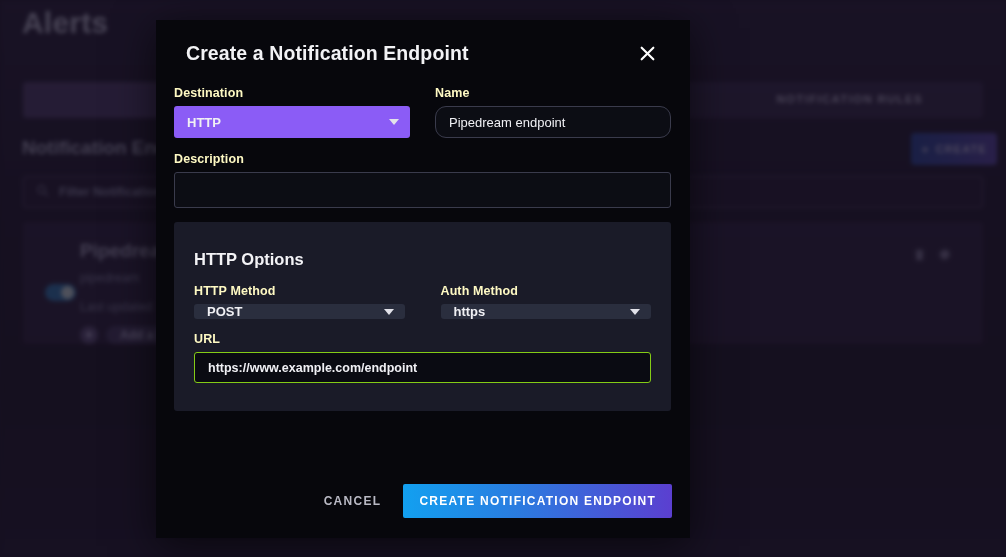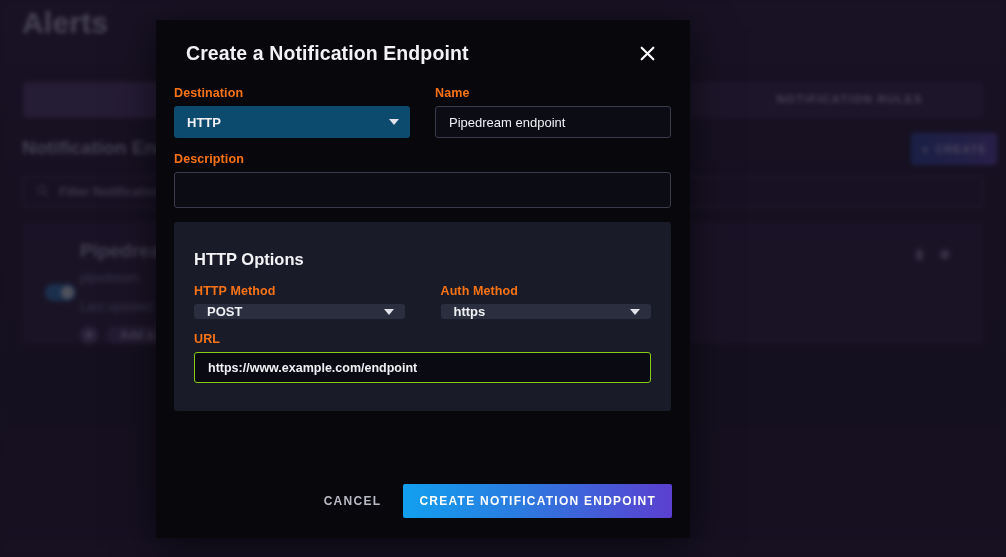--- a/index.html
+++ b/index.html
@@ -236,39 +236,39 @@
     cursor: pointer;
   }
 
   .modal-body {
     padding: 0 18px;
   }
 
   .field-label {
     font-size: 12.5px;
     font-weight: 700;
-    color: #f97316;
+    color: #fef9c3;
     margin-bottom: 6px;
     letter-spacing: 0.1px;
   }
 
   .row {
     display: flex;
     gap: 25px;
   }
 
   .col-half { width: 236px; }
   .col-full { width: 497px; }
 
   .field-group { margin-bottom: 14px; }
 
   .select-box {
     position: relative;
     height: 32px;
-    background: #0c4a6e;
+    background: #8b5cf6;
     border-radius: 3px;
     display: flex;
     align-items: center;
     padding: 0 28px 0 13px;
     font-size: 13px;
     font-weight: 700;
     color: #f0f0f4;
     cursor: pointer;
   }
   .caret {
@@ -279,21 +279,21 @@
     width: 0; height: 0;
     border-left: 5px solid transparent;
     border-right: 5px solid transparent;
     border-top: 6px solid #e2e2ea;
   }
 
   .text-input {
     height: 32px;
     background: #0c0d14;
     border: 1px solid #3a3b4c;
-    border-radius: 3px;
+    border-radius: 11px;
     display: flex;
     align-items: center;
     padding: 0 13px;
     font-size: 13px;
     color: #f0f0f4;
     cursor: text;
   }
 
   .textarea-input {
     height: 36px;

